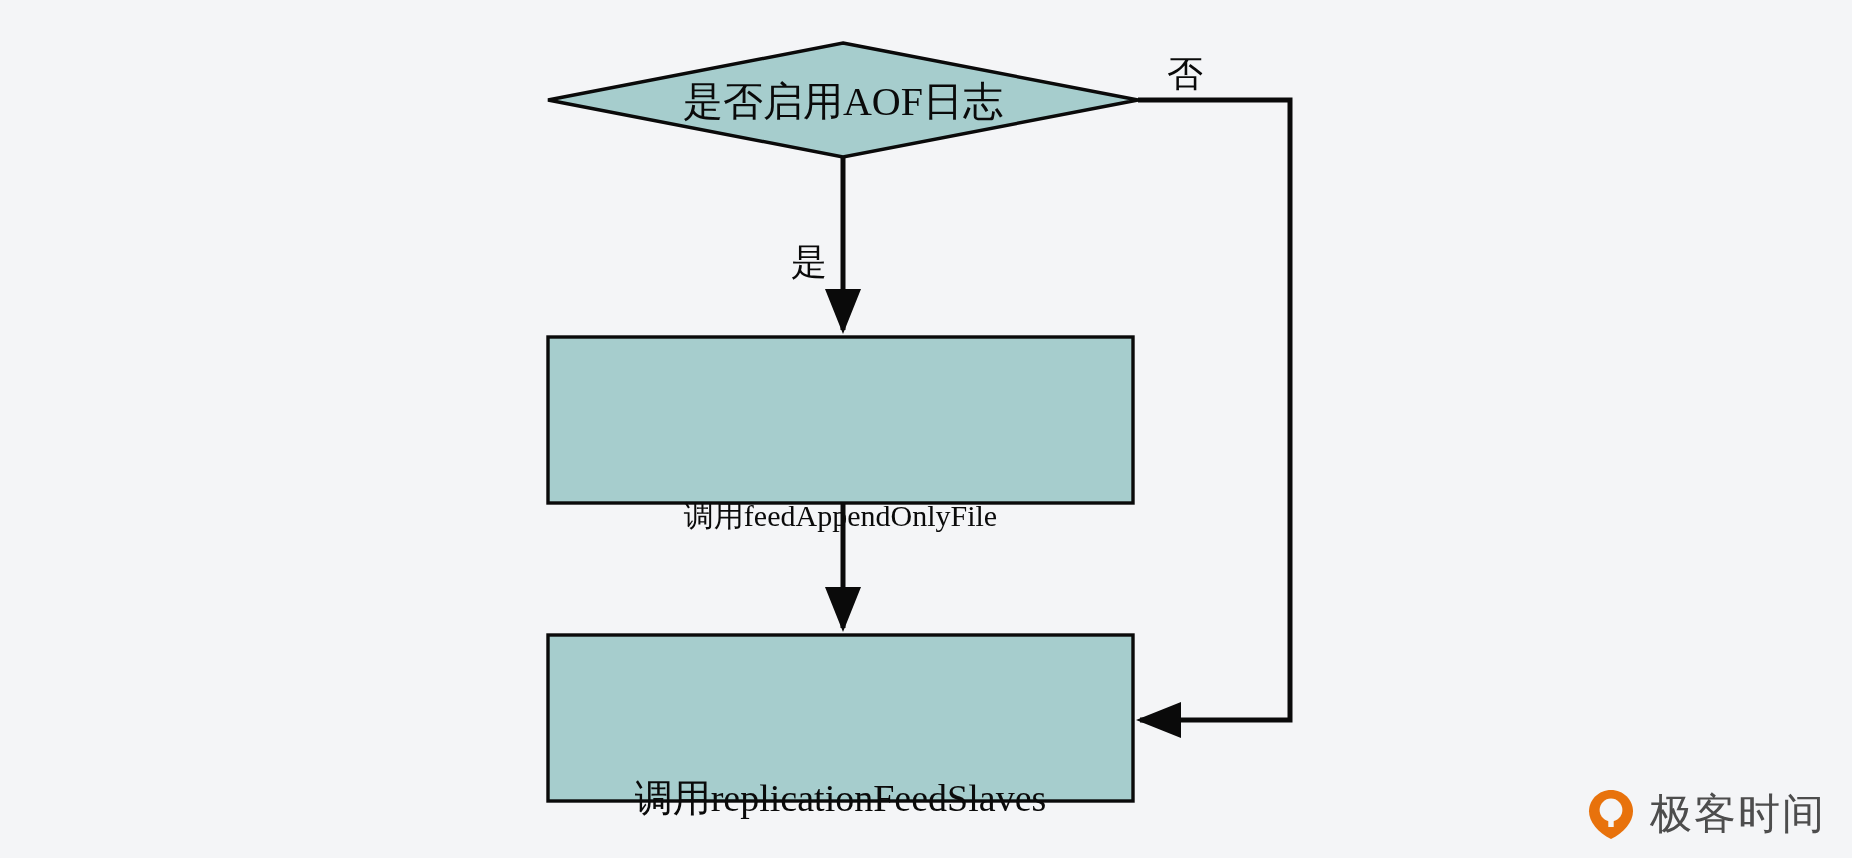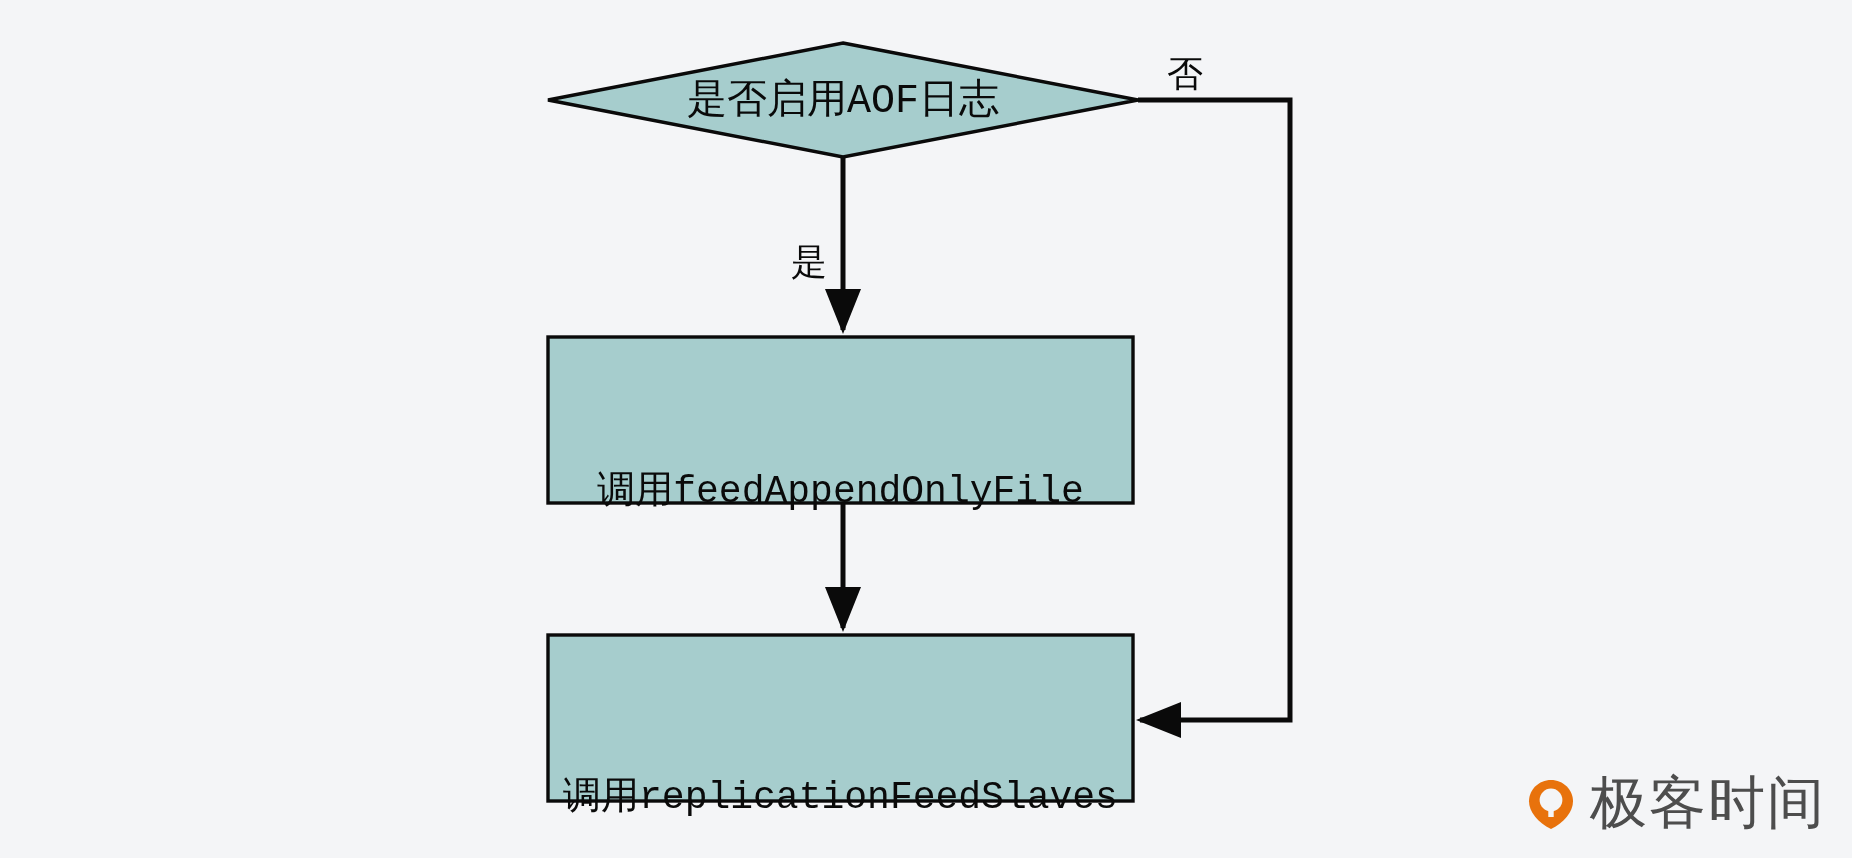--- a/index.html
+++ b/index.html
@@ -25,36 +25,36 @@
     position: absolute;
     left: 0;
     top: 0;
     width: 1852px;
     height: 858px;
   }
   .node-text {
     position: absolute;
     text-align: center;
     color: #0a0a0a;
-    font-family: Liberation Mono, monospace;
+    font-family: Liberation Serif, serif;
     white-space: pre;
     pointer-events: none;
   }
   .decision-label {
     font-size: 40px;
     line-height: 46px;
     left: 548px;
     top: 79px;
     width: 590px;
   }
   .box1-label {
-    font-size: 38px;
+    font-size: 30px;
     line-height: 56px;
     left: 548px;
-    top: 352px;
+    top: 376px;
     width: 585px;
   }
   .box2-label {
     font-size: 38px;
     line-height: 56px;
     left: 548px;
     top: 658px;
     width: 585px;
   }
   .edge-label {
@@ -79,21 +79,21 @@
     align-items: center;
     gap: 13px;
   }
   .brand-mark {
     width: 52px;
     height: 52px;
     position: relative;
     flex: 0 0 auto;
   }
   .brand-name {
-    font-size: 57px;
+    font-size: 42px;
     letter-spacing: 2px;
     color: #4d4d4d;
     font-family: "Liberation Sans", "DejaVu Sans", sans-serif;
     white-space: nowrap;
   }
 </style>
 </head>
 <body>
 
 <div id="canvas">

